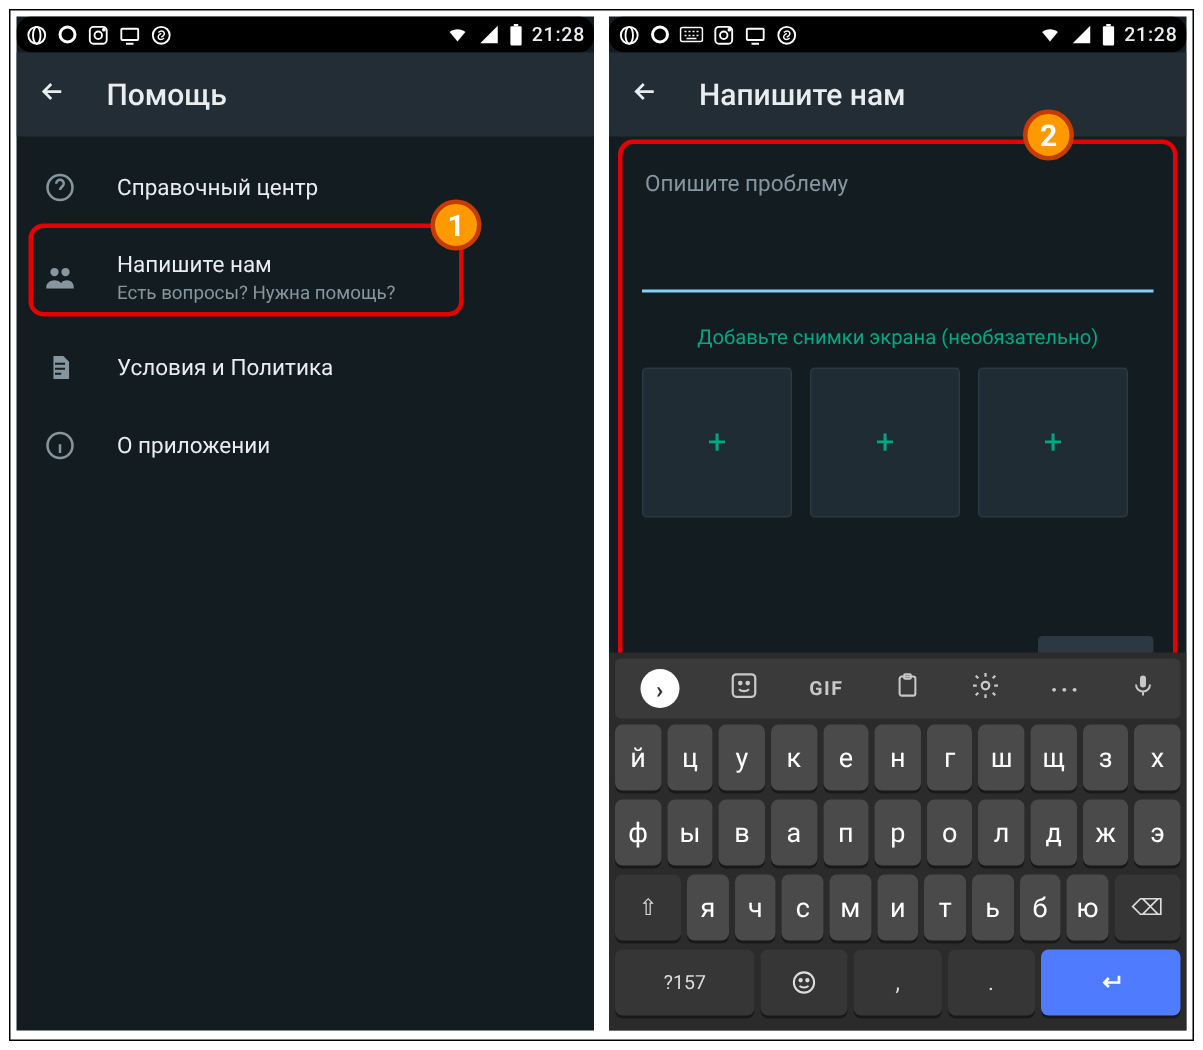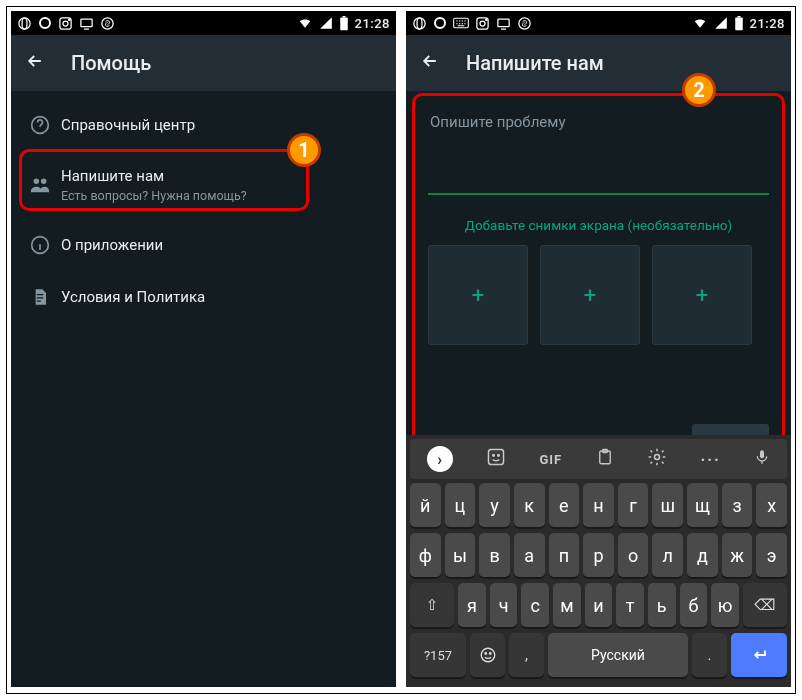--- a/index.html
+++ b/index.html
@@ -28,39 +28,40 @@
   }
   
   .statusbar {
     height: 24px;
     display: flex;
     justify-content: space-between;
     align-items: center;
     padding: 0 6px;
     font-size: 13px;
     background: #000;
+    border-radius: 10px;
   }
   .sb-left, .sb-right { display:flex; align-items:center; gap:6px; }
   .sb-icon svg { display:block; }
   .sb-time { font-weight: 500; letter-spacing: .5px; }
   
   .appheader {
     height: 56px;
     display: flex; align-items: center;
     padding: 0 14px;
     gap: 26px;
     background: #232d36;
   }
   .back-arrow { width: 20px; height: 20px; color: #e9edef; }
   .appheader-title { font-size: 20px; font-weight: 500; }
   
   .help-list { padding-top: 8px; }
   .help-item {
     display:flex; align-items:center;
-    gap: 10px;
+    gap: 27px;
     padding: 16px 18px;
     font-size: 15px;
     color: #e9edef;
   }
   .help-item .ic { width:22px; display:flex; justify-content:center; color:#8696a0;}
   .help-item-sub { font-size: 12.5px; color:#8696a0; margin-top:3px;}
   
   .hl-red {
     border: 3px solid #e60000;
     border-radius: 10px;
@@ -77,21 +78,21 @@
     position: absolute;
     z-index: 30;
   }
   
   .contact-body {
     position:absolute; left:10px; right:10px; top:84px; height:370px;
     padding: 10px 12px 10px 12px;
   }
   .problem-input {
     height: 90px;
-    border-bottom: 2px solid #15803d;
+    border-bottom: 2px solid #7dd3fc;
     color:#8696a0;
     font-size: 15px;
     padding: 8px 2px;
   }
   .addscr-label { color:#00a884; font-size:13.5px; margin-top: 22px; margin-bottom: 12px; text-align: center;}
   .scr-row { display:flex; gap:12px; }
   .scr-box {
     width: 100px; height: 100px;
     background:#1f2c34;
     border:1px solid #2a3942;
@@ -225,35 +226,35 @@
             </svg>
           </span>
         <div>
           <div>Напишите нам</div>
           <div class="help-item-sub">Есть вопросы? Нужна помощь?</div>
         </div>
       </div>
 
       <div class="help-item">
         <span class="ic">
+            <svg width="20" height="20" viewBox="0 0 24 24" fill="currentColor">
+              <path d="M6 2h9l5 5v15H6zM8 9h8M8 13h8M8 17h5" stroke="#131c21" stroke-width="1.5"></path>
+            </svg>
+          </span>
+        <span>Условия и Политика</span>
+      </div>
+
+      <div class="help-item">
+        <span class="ic">
             <svg width="20" height="20" viewBox="0 0 24 24" fill="none" stroke="currentColor" stroke-width="2">
               <circle cx="12" cy="12" r="10"></circle>
               <path d="M12 8h.01M11 12h1v5h1"></path>
             </svg>
           </span>
         <span>О приложении</span>
-      </div>
-
-      <div class="help-item">
-        <span class="ic">
-            <svg width="20" height="20" viewBox="0 0 24 24" fill="currentColor">
-              <path d="M6 2h9l5 5v15H6zM8 9h8M8 13h8M8 17h5" stroke="#131c21" stroke-width="1.5"></path>
-            </svg>
-          </span>
-        <span>Условия и Политика</span>
       </div>
     </div>
 
     <div class="hl-red" style="left:8px; top:138px; width:290px; height:62px;"></div>
     <div class="badge" style="left:276px; top:122px;">1</div>
   </div>
 
   <div class="phone">
     <div class="statusbar">
       <div class="sb-left">
@@ -409,21 +410,20 @@
         <div class="key dark wide" style="font-size:13px">?157</div>
         <div class="key dark">
             <svg width="18" height="18" viewBox="0 0 24 24" fill="none" stroke="#ddd" stroke-width="1.8">
               <circle cx="12" cy="12" r="9"></circle>
               <circle cx="9" cy="10" r="1" fill="#ddd"></circle>
               <circle cx="15" cy="10" r="1" fill="#ddd"></circle>
               <path d="M8 15c1 1 2 1.5 4 1.5s3-.5753 4-1.5"></path>
             </svg>
           </div>
         <div class="key dark">,</div>
-        <div class="key space">Русский</div>
         <div class="key dark">.</div>
         <div class="key enter wide">
             <svg width="22" height="18" viewBox="0 0 24 24" fill="none" stroke="#fff" stroke-width="2.4">
               <path d="M20 6v6H7M11 8l-4 4 4 4"></path>
             </svg>
           </div>
       </div>
     </div>
   </div>
 

